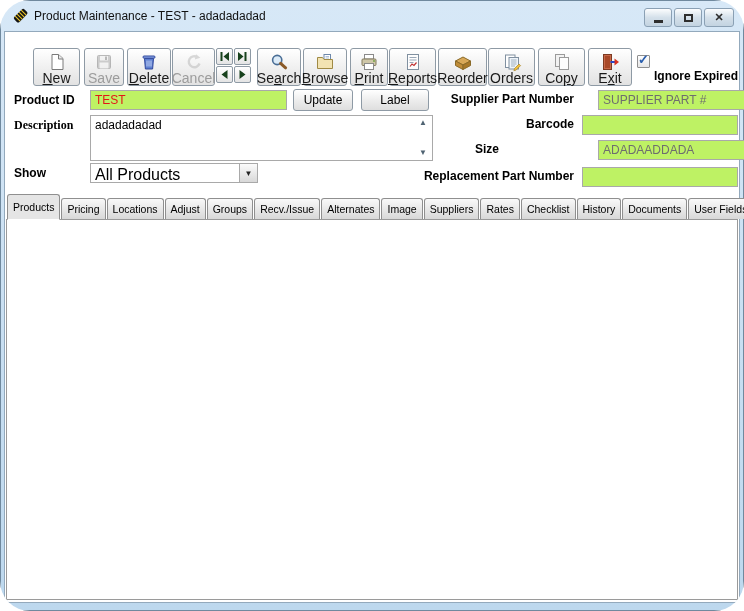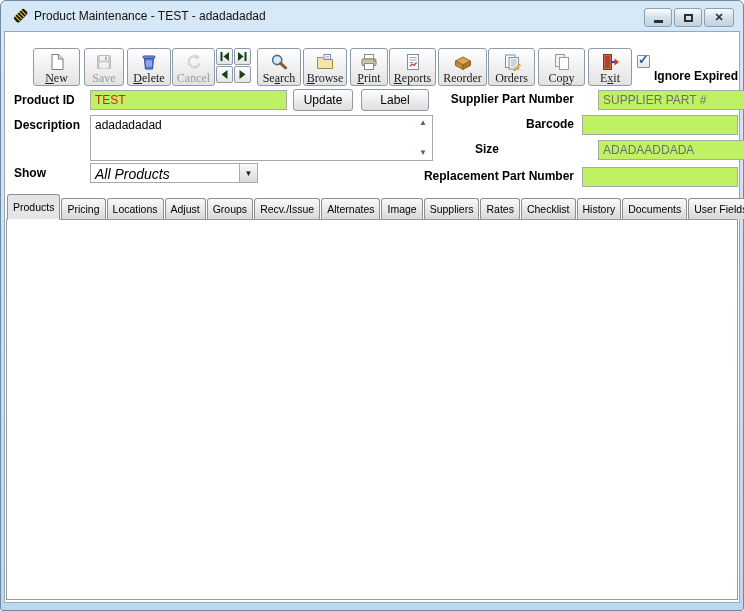--- a/index.html
+++ b/index.html
@@ -1,30 +1,30 @@
 <!DOCTYPE html>
 <html><head>
 <meta charset="utf-8">
 <style>
   html,body{margin:0;padding:0;background:#fff;}
-  .root{position:relative;width:744px;height:611px;font-family:"Liberation Sans",sans-serif;font-size:12px;color:#000;overflow:hidden;}
+  .root{position:relative;width:744px;height:611px;font-family:"Liberation Sans",sans-serif;font-size:12px;color:#000;overflow:hidden;border-radius:30px;}
   .frame{position:absolute;inset:0;background:linear-gradient(#d7e8f7,#bdd8ee);border:1px solid #70899e;border-radius:6px 6px 3px 3px;box-sizing:border-box;}
   .client{position:absolute;left:4px;top:31px;width:736px;height:572px;background:#fff;border:1px solid #93a9bc;box-sizing:border-box;}
   .titlebar-text{position:absolute;left:34px;top:9px;font-size:12px;color:#111;white-space:nowrap;}
   .title-icon{position:absolute;left:11px;top:6px;width:19px;height:19px;}
   .winbtns{position:absolute;top:8px;right:10px;display:flex;gap:2px;}
   .wbtn{width:28px;height:19px;border:1px solid #8aa0b4;border-radius:3px;background:linear-gradient(#fcfdfe,#d4e0ea 50%,#c3d3e1);display:flex;align-items:center;justify-content:center;box-sizing:border-box;cursor:default;padding:0;}
   .wbtn .min-glyph{width:9px;height:3px;background:#2e2e2e;margin-top:8px;}
   .wbtn .max-glyph{width:9px;height:8px;border:2px solid #2e2e2e;box-sizing:border-box;}
   .wbtn .close-glyph{font-size:11px;font-weight:bold;color:#2e2e2e;line-height:11px;}
 
   
   .tb{position:absolute;top:48px;height:38px;border:1px solid #8e9aa5;border-radius:3px;background:linear-gradient(#ffffff,#efefef 55%,#e2e2e2);display:flex;flex-direction:column;align-items:center;justify-content:flex-end;padding:2px 0 1px 0;box-sizing:border-box;font-family:inherit;cursor:default;}
   .tb-ic{height:20px;display:flex;align-items:center;justify-content:center;}
-  .tb-lb{font-size:12px;line-height:12px;color:#1a1a1a;white-space:nowrap;font-family:Liberation Serif, serif;}
+  .tb-lb{font-size:14px;line-height:12px;color:#1a1a1a;white-space:nowrap;}
   .tb.dis .tb-lb{color:#9c9c9c;}
   .tb.dis .tb-ic{opacity:.45;filter:grayscale(1);}
   .navb{position:absolute;width:17px;height:17px;border:1px solid #8e9aa5;border-radius:2px;background:linear-gradient(#ffffff,#e4e4e4);display:flex;align-items:center;justify-content:center;box-sizing:border-box;padding:0;}
 
   
   .fl{position:absolute;font-size:12px;line-height:13px;white-space:nowrap;}
   .fb{font-weight:bold;}
   .s11{font-size:11px;}
   .s10{font-size:10.5px;}
   .ralign{text-align:right;}
@@ -33,21 +33,21 @@
   .fld{position:absolute;height:20px;border:1px solid #a9a9a9;background:#bef264;font-family:"Liberation Sans",sans-serif;font-size:12px;padding:0 4px;box-sizing:border-box;color:#000;outline:none;}
   .fld.red{color:#e21717;}
   .fld.gray{color:#6e6e6e;margin-left:16px;}
   .fld.num{text-align:right;}
   .fld.blue{background:#aecdec;}
   .fld.gy{color:#7b8c9d;}
   .ta{position:absolute;border:1px solid #a9a9a9;background:#fff;font-family:"Liberation Sans",sans-serif;font-size:12px;padding:2px 4px;resize:none;box-sizing:border-box;overflow:hidden;outline:none;}
   .scr-ar{position:absolute;font-size:8px;color:#4f6372;line-height:8px;cursor:default;}
 
   .combo{position:absolute;height:20px;border:1px solid #a9a9a9;background:#fff;box-sizing:border-box;display:flex;cursor:default;}
-  .combo-val{flex:1;font-size:14px;padding:2px 0 0 4px;overflow:hidden;white-space:nowrap;font-style:italic;}
+  .combo-val{flex:1;font-size:16px;padding:2px 0 0 4px;overflow:hidden;white-space:nowrap;}
   .combo-btn{width:17px;background:linear-gradient(#fbfbfb,#d8d8d8);border-left:1px solid #a9a9a9;display:flex;align-items:center;justify-content:center;font-size:8px;color:#222;}
   .combo.dis{background:#f2f5f8;border-color:#c0ccd6;}
   .combo.dis .combo-btn{color:#aab6c0;background:linear-gradient(#f6f8fa,#e8edf1);border-left-color:#c0ccd6;}
 
   .btn{position:absolute;border:1px solid #8e9aa5;border-radius:3px;background:linear-gradient(#ffffff,#eaeaea 60%,#dedede);font-family:inherit;font-size:12px;display:flex;align-items:center;justify-content:center;box-sizing:border-box;cursor:default;}
 
   
   .tabs{position:absolute;left:5px;top:196px;height:24px;display:flex;align-items:flex-end;z-index:3;padding-left:2px;}
   .tab{height:20px;margin-bottom:1px;padding:0 5px;display:flex;align-items:center;border:1px solid #8f8f8f;border-bottom:none;border-radius:3px 3px 0 0;background:linear-gradient(#f9f9f9,#d8d8d8);margin-right:1px;font-size:10.5px;white-space:nowrap;cursor:default;}
   .tab.active{height:24px;margin-bottom:0;background:#e5e5e5;border-bottom:1px solid #fff;}
@@ -241,21 +241,21 @@
   <span class="cb" style="left:637px;top:55px;">
       <span class="check-glyph">✓</span>
     </span>
   <div class="fl fb" style="left:654px;top:70px;">Ignore Expired</div>
 
   <div class="fl fb" style="left:14px;top:94px;">Product ID</div>
   <input class="fld red" style="left: 90px; top: 90px; width: 197px;" value="TEST">
   <button class="btn" style="left:293px;top:89px;width:60px;height:22px;">Update</button>
   <button class="btn" style="left:361px;top:89px;width:68px;height:22px;">Label</button>
 
-  <div class="fl fb" style="left:14px;top:119px;">Description</div>
+  <div class="fl fb" style="left:14px;top:119px;font-family:Liberation Serif, serif;">Description</div>
   <textarea class="ta" style="left: 90px; top: 115px; width: 343px; height: 46px;">adadadadad</textarea>
   <span class="scr-ar" style="left:419px;top:119px;">▲</span>
   <span class="scr-ar" style="left:419px;top:149px;">▼</span>
 
   <div class="fl fb" style="left:14px;top:167px;">Show</div>
   <div class="combo" style="left:90px;top:163px;width:168px;">
     <span class="combo-val">All Products</span>
     <span class="combo-btn">▼</span>
   </div>
 

